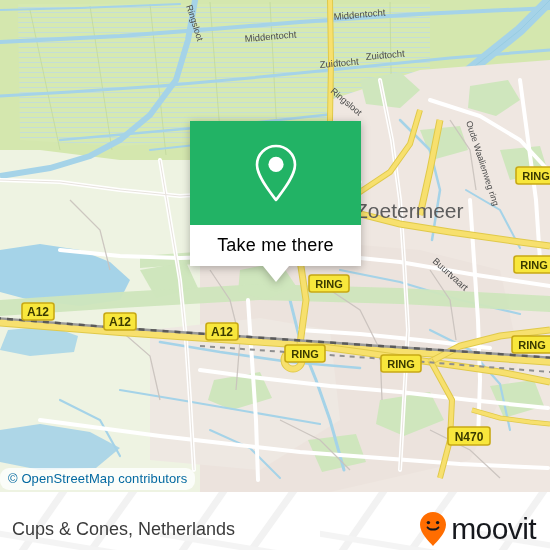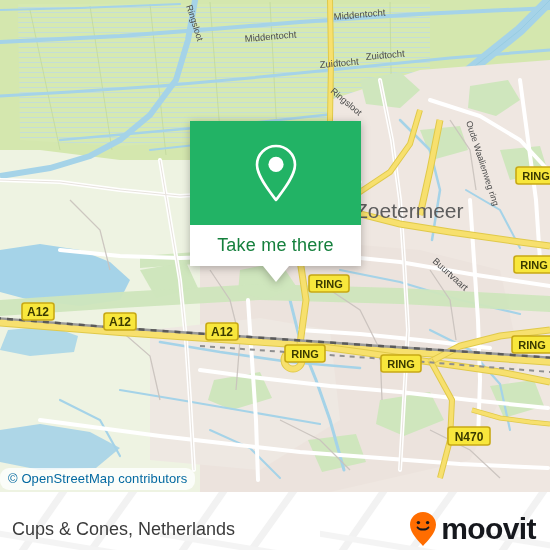--- a/index.html
+++ b/index.html
@@ -37,21 +37,21 @@
   }
   .card-head{
     height:104px;background:#22b365;
     display:flex;align-items:center;justify-content:center;
   }
   .card-foot{
     height:41px;background:#fff;
     display:flex;align-items:center;justify-content:center;
   }
   .card-foot-label{
-    font-size:18px;color:#15803d;letter-spacing:.2px;
+    font-size:18px;color:#000000;letter-spacing:.2px;
   }
   .card-tail{
     position:absolute;left:50%;top:145px;
     transform:translateX(-50%);
     width:0;height:0;
     border-left:13px solid transparent;
     border-right:13px solid transparent;
     border-top:16px solid #fff;
   }
 
@@ -63,21 +63,21 @@
   .bottombar svg.wm{position:absolute;left:0;top:0;opacity:1;}
   .place-title{
     position:absolute;left:12px;top:50%;transform:translateY(-50%);
     font-size:18px;color:#3b3b3b;white-space:nowrap;z-index:3;
   }
   .brand{
     position:absolute;right:14px;top:50%;transform:translateY(-50%);
     display:flex;align-items:center;gap:4px;z-index:3;
   }
   .brand-word{
-    font-size:30px;font-weight:bold;color:#16181d;
+    font-size:30px;font-weight:normal;color:#16181d;
     letter-spacing:-0.6px;line-height:1;
   }
 </style>
 </head>
 <body>
 
 <div class="screen">
 
   <div class="map">
     <svg width="550" height="492" viewBox="0 0 550 492" xmlns="http://www.w3.org/2000/svg">

